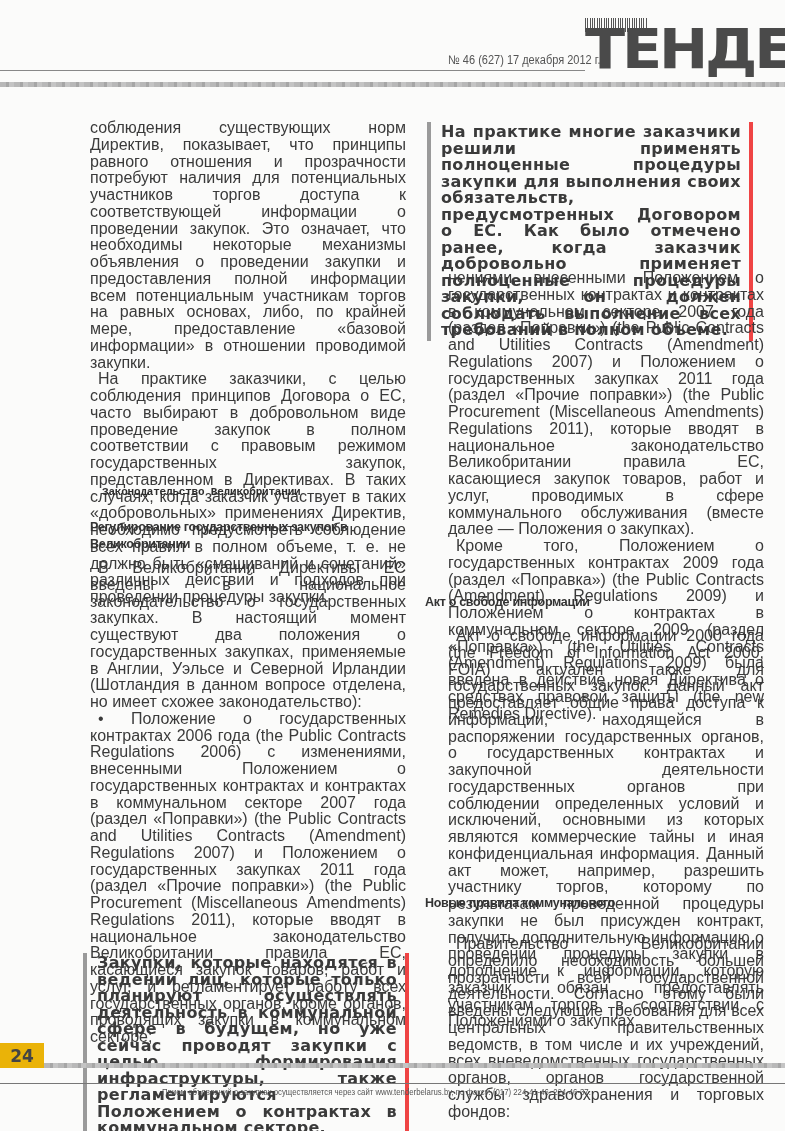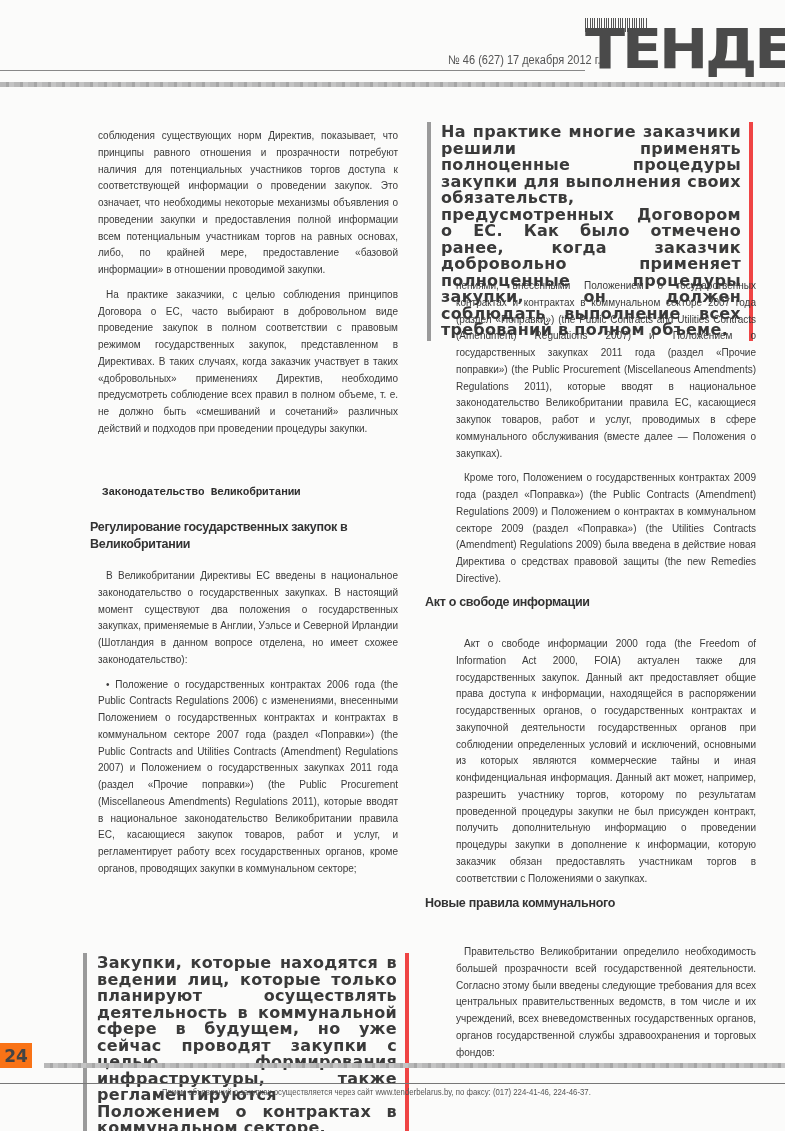--- a/index.html
+++ b/index.html
@@ -20,42 +20,42 @@
   .barcode { position: absolute; left: 0; top: 0; width: 62px; height: 14px;
     background: repeating-linear-gradient(90deg, #555 0 1px, transparent 1px 2px, #555 2px 3px, transparent 3px 5px, #555 5px 6px, transparent 6px 7px);
   }
   .logo-text {
     position: absolute; left: 0; top: 6px; font-family: "DejaVu Sans", sans-serif; font-weight: bold;
     font-size: 56px; line-height: 50px; color: #4a4a4a; letter-spacing: -3px; transform: scaleX(1.05); transform-origin: left top;
   }
   .col-left { position: absolute; left: 90px; top: 120px; width: 316px; }
   .col-right { position: absolute; left: 448px; top: 270px; width: 316px; }
   p.body {
-    margin: 8px; font-size: 10px; line-height: 16.75px; text-align: justify; color: #3a3a3a;
+    margin: 0; font-size: 16px; line-height: 16.75px; text-align: justify; color: #3a3a3a;
     font-family: "Liberation Sans Narrow", "Liberation Sans", sans-serif;
   }
   p.indent { text-indent: 8px; }
   .h-section {
     font-family: Liberation Mono, monospace; font-weight: bold; font-size: 11px; color: #2e2e2e;
     margin: 12px; position: absolute; letter-spacing: -0.2px;
   }
   .h-sub {
     font-size: 12.5px; font-weight: bold; color: #333; margin: 0; position: absolute; line-height: 17px;
     letter-spacing: -0.3px;
   }
   .callout {
     position: absolute; border-left: 4px solid #9a9a9a; border-right: 4px solid #ef4444;
     padding: 2px 8px 2px 10px; font-family: "DejaVu Sans", sans-serif; font-weight: bold;
     font-size: 16px; line-height: 16.5px; color: #3a3a3a; text-align: justify; letter-spacing: 0.3px;
   }
   .callout-top { left: 427px; top: 122px; width: 300px; }
   .callout-bottom { left: 83px; top: 925px; width: 300px; margin-top: 28px; }
   .page-num-box {
-    position: absolute; left: 0; top: 1043px; width: 32px; height: 25px;
-    background: #f97316; font-family: "DejaVu Sans", sans-serif; font-weight: bold; font-size: 17px; color: #444;
+    position: absolute; left: 0; top: 1043px; width: 44px; height: 25px;
+    background: #eab308; font-family: "DejaVu Sans", sans-serif; font-weight: bold; font-size: 17px; color: #444;
     display: flex; align-items: center; justify-content: center;
   }
   .footer-rule-thick {
     position: absolute; left: 44px; top: 1063px; width: 741px; height: 5px;
     background: repeating-linear-gradient(90deg, #b8b8b8 0 6px, #a6a6a6 6px 9px, #c4c4c4 9px 14px);
   }
   .footer-rule-thin { position: absolute; left: 0; top: 1083px; width: 785px; height: 1px; background: #777; }
   .footer-text {
     position: absolute; left: 162px; top: 1086px; font-size: 9.5px; color: #555;
     transform: scaleX(0.82); transform-origin: left top; white-space: nowrap;

